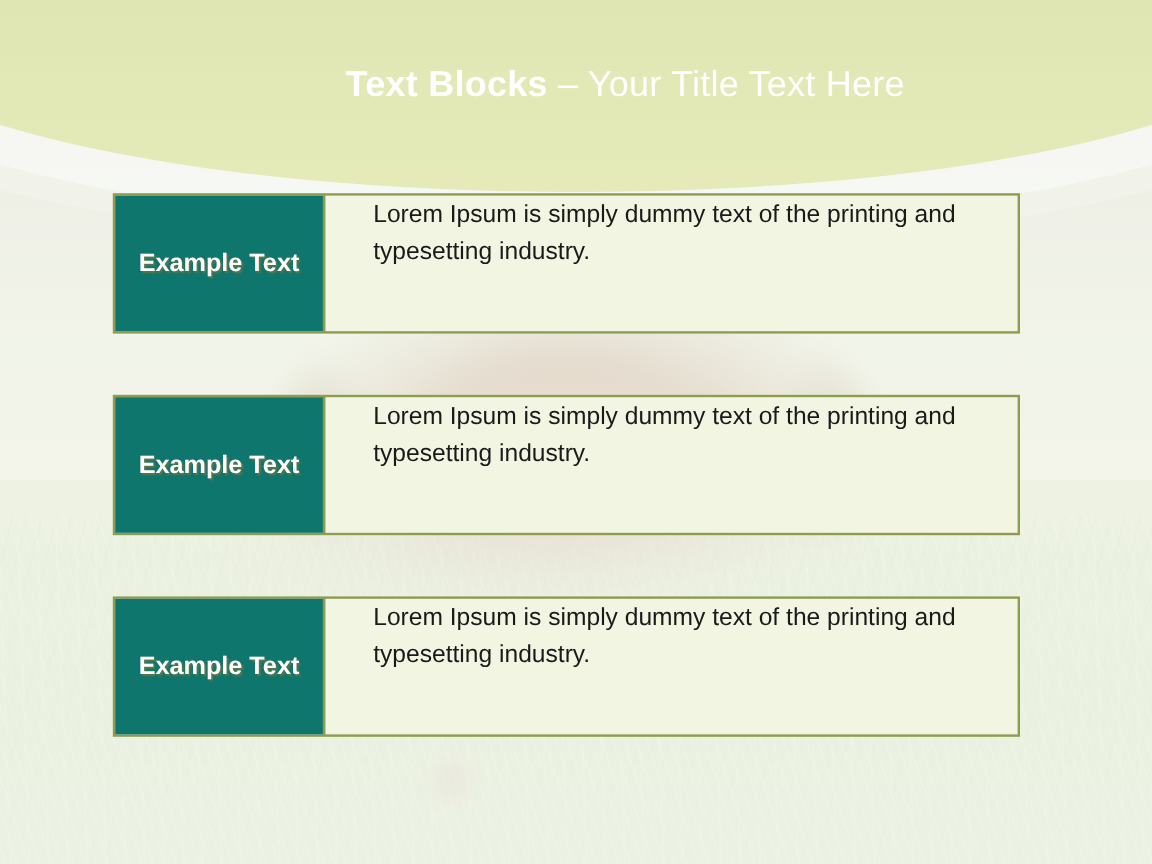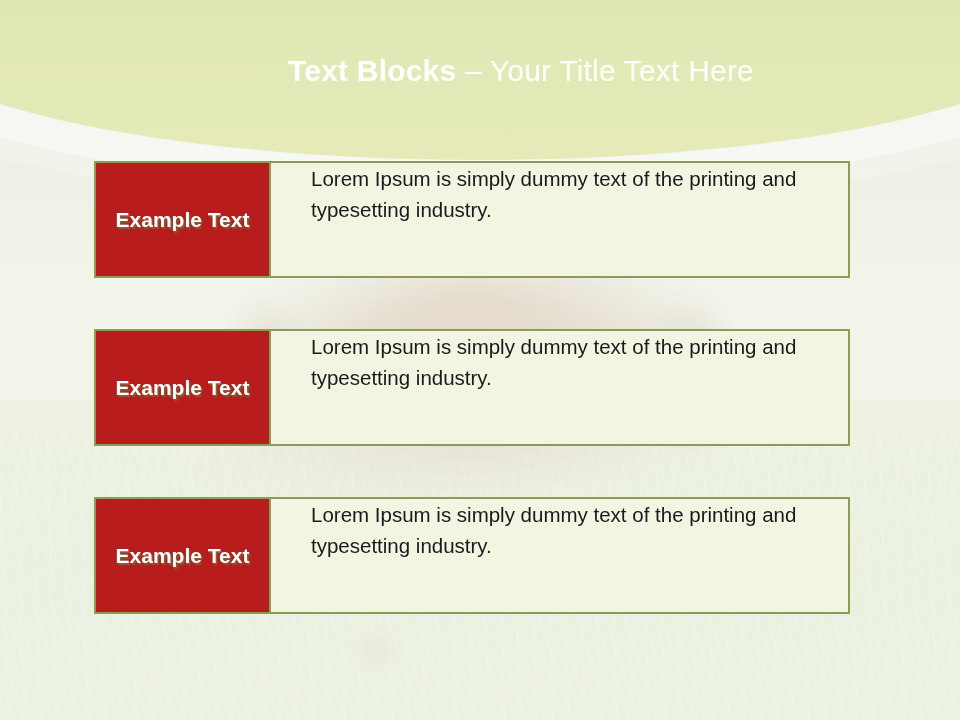--- a/index.html
+++ b/index.html
@@ -190,21 +190,21 @@
     margin-bottom: 51px;
     border: 2px solid #8e9c51;
     box-sizing: border-box;
     background: #f3f5e3;
   }
   .block:last-child { margin-bottom: 0; }
 
   .block-label {
     width: 175px;
     flex: 0 0 175px;
-    background: #b91c1c;
+    background: #0f766e;
     border-right: 2px solid #8e9c51;
     box-sizing: border-box;
     display: flex;
     align-items: center;
     justify-content: center;
     text-align: center;
     color: #ffffff;
     font-weight: bold;
     font-size: 21px;
     line-height: 30px;

